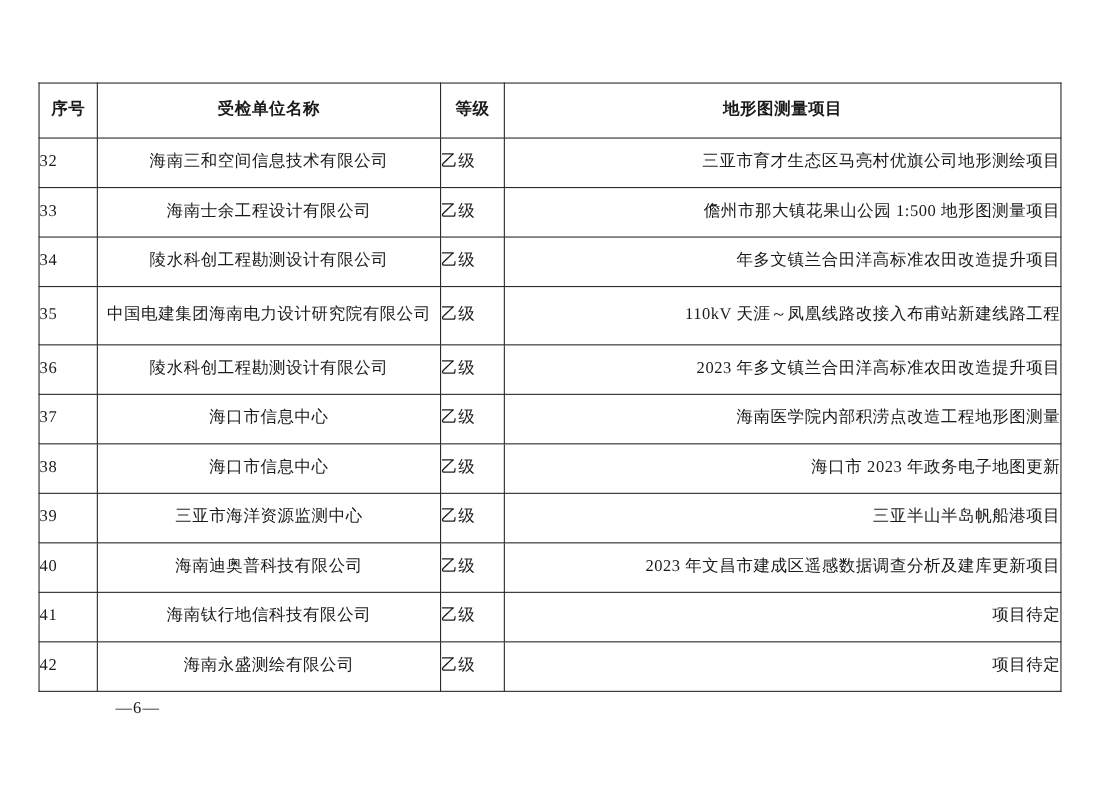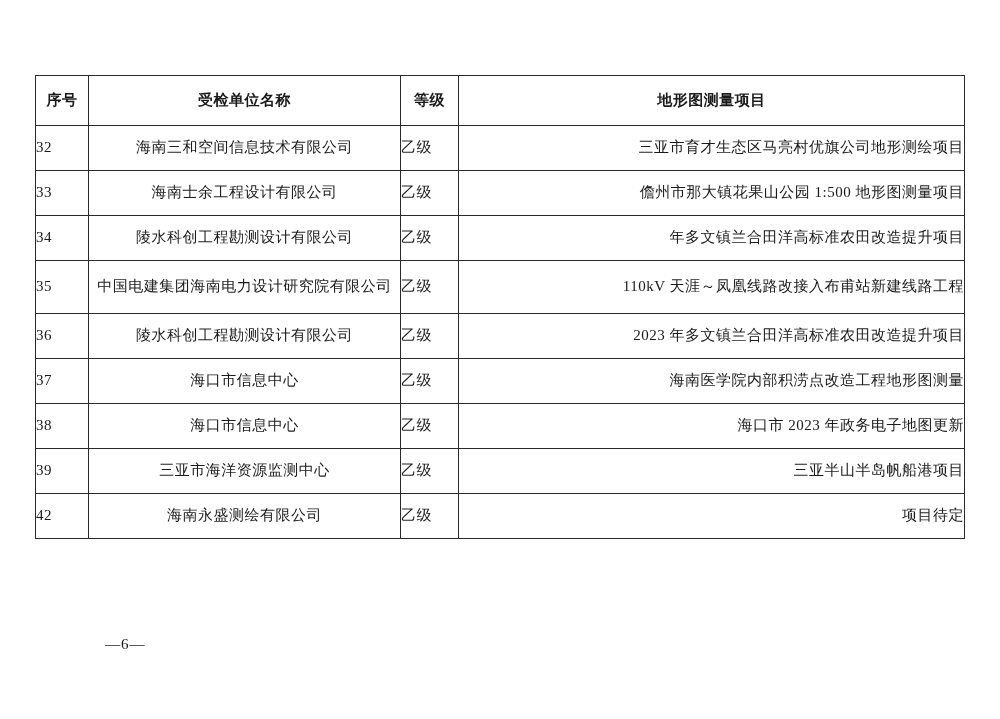--- a/index.html
+++ b/index.html
@@ -128,20 +128,32 @@
         <td class="cell-grade">乙级</td>
         <td class="cell-proj">海口市 2023 年政务电子地图更新</td>
       </tr>
       <tr>
         <td class="cell-no">39</td>
         <td class="cell-unit">三亚市海洋资源监测中心</td>
         <td class="cell-grade">乙级</td>
         <td class="cell-proj">三亚半山半岛帆船港项目</td>
       </tr>
       <tr>
+        <td class="cell-no">40</td>
+        <td class="cell-unit">海南迪奥普科技有限公司</td>
+        <td class="cell-grade">乙级</td>
+        <td class="cell-proj">2023 年文昌市建成区遥感数据调查分析及建库更新项目</td>
+      </tr>
+      <tr>
+        <td class="cell-no">41</td>
+        <td class="cell-unit">海南钛行地信科技有限公司</td>
+        <td class="cell-grade">乙级</td>
+        <td class="cell-proj">项目待定</td>
+      </tr>
+      <tr>
         <td class="cell-no">42</td>
         <td class="cell-unit">海南永盛测绘有限公司</td>
         <td class="cell-grade">乙级</td>
         <td class="cell-proj">项目待定</td>
       </tr>
     </tbody>
   </table>
 
   <div class="page-footer">—6—</div>
 

